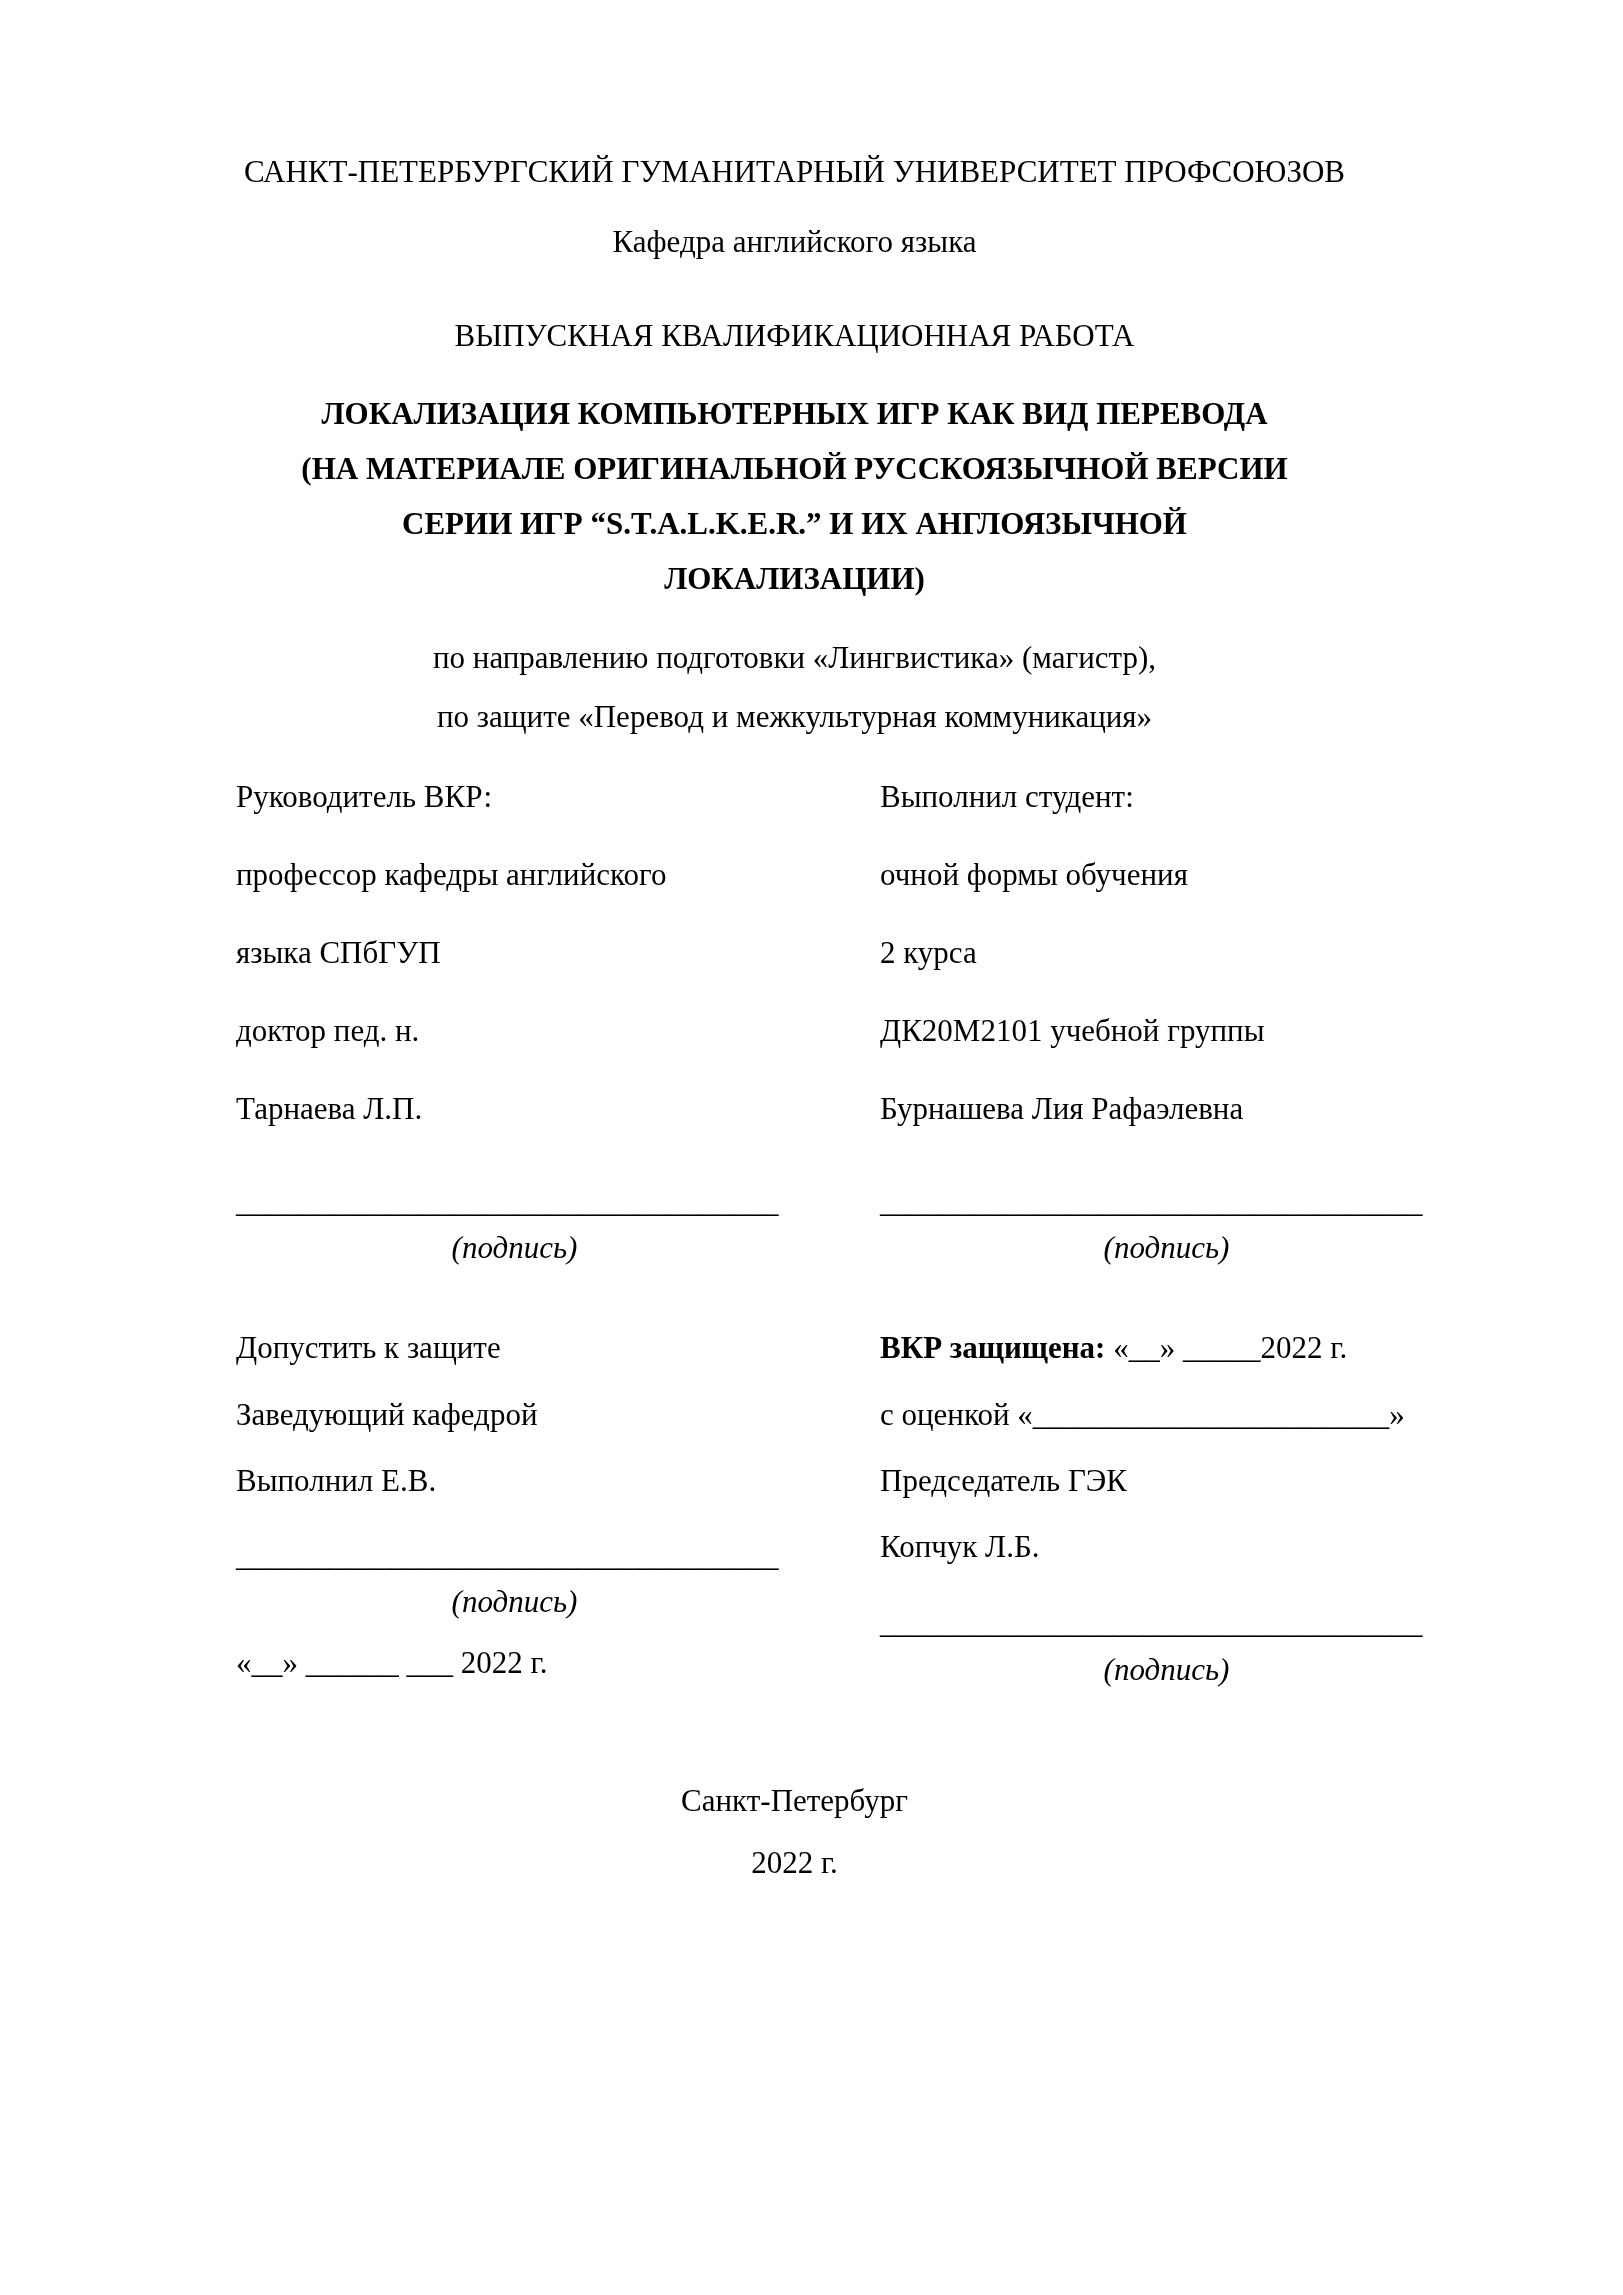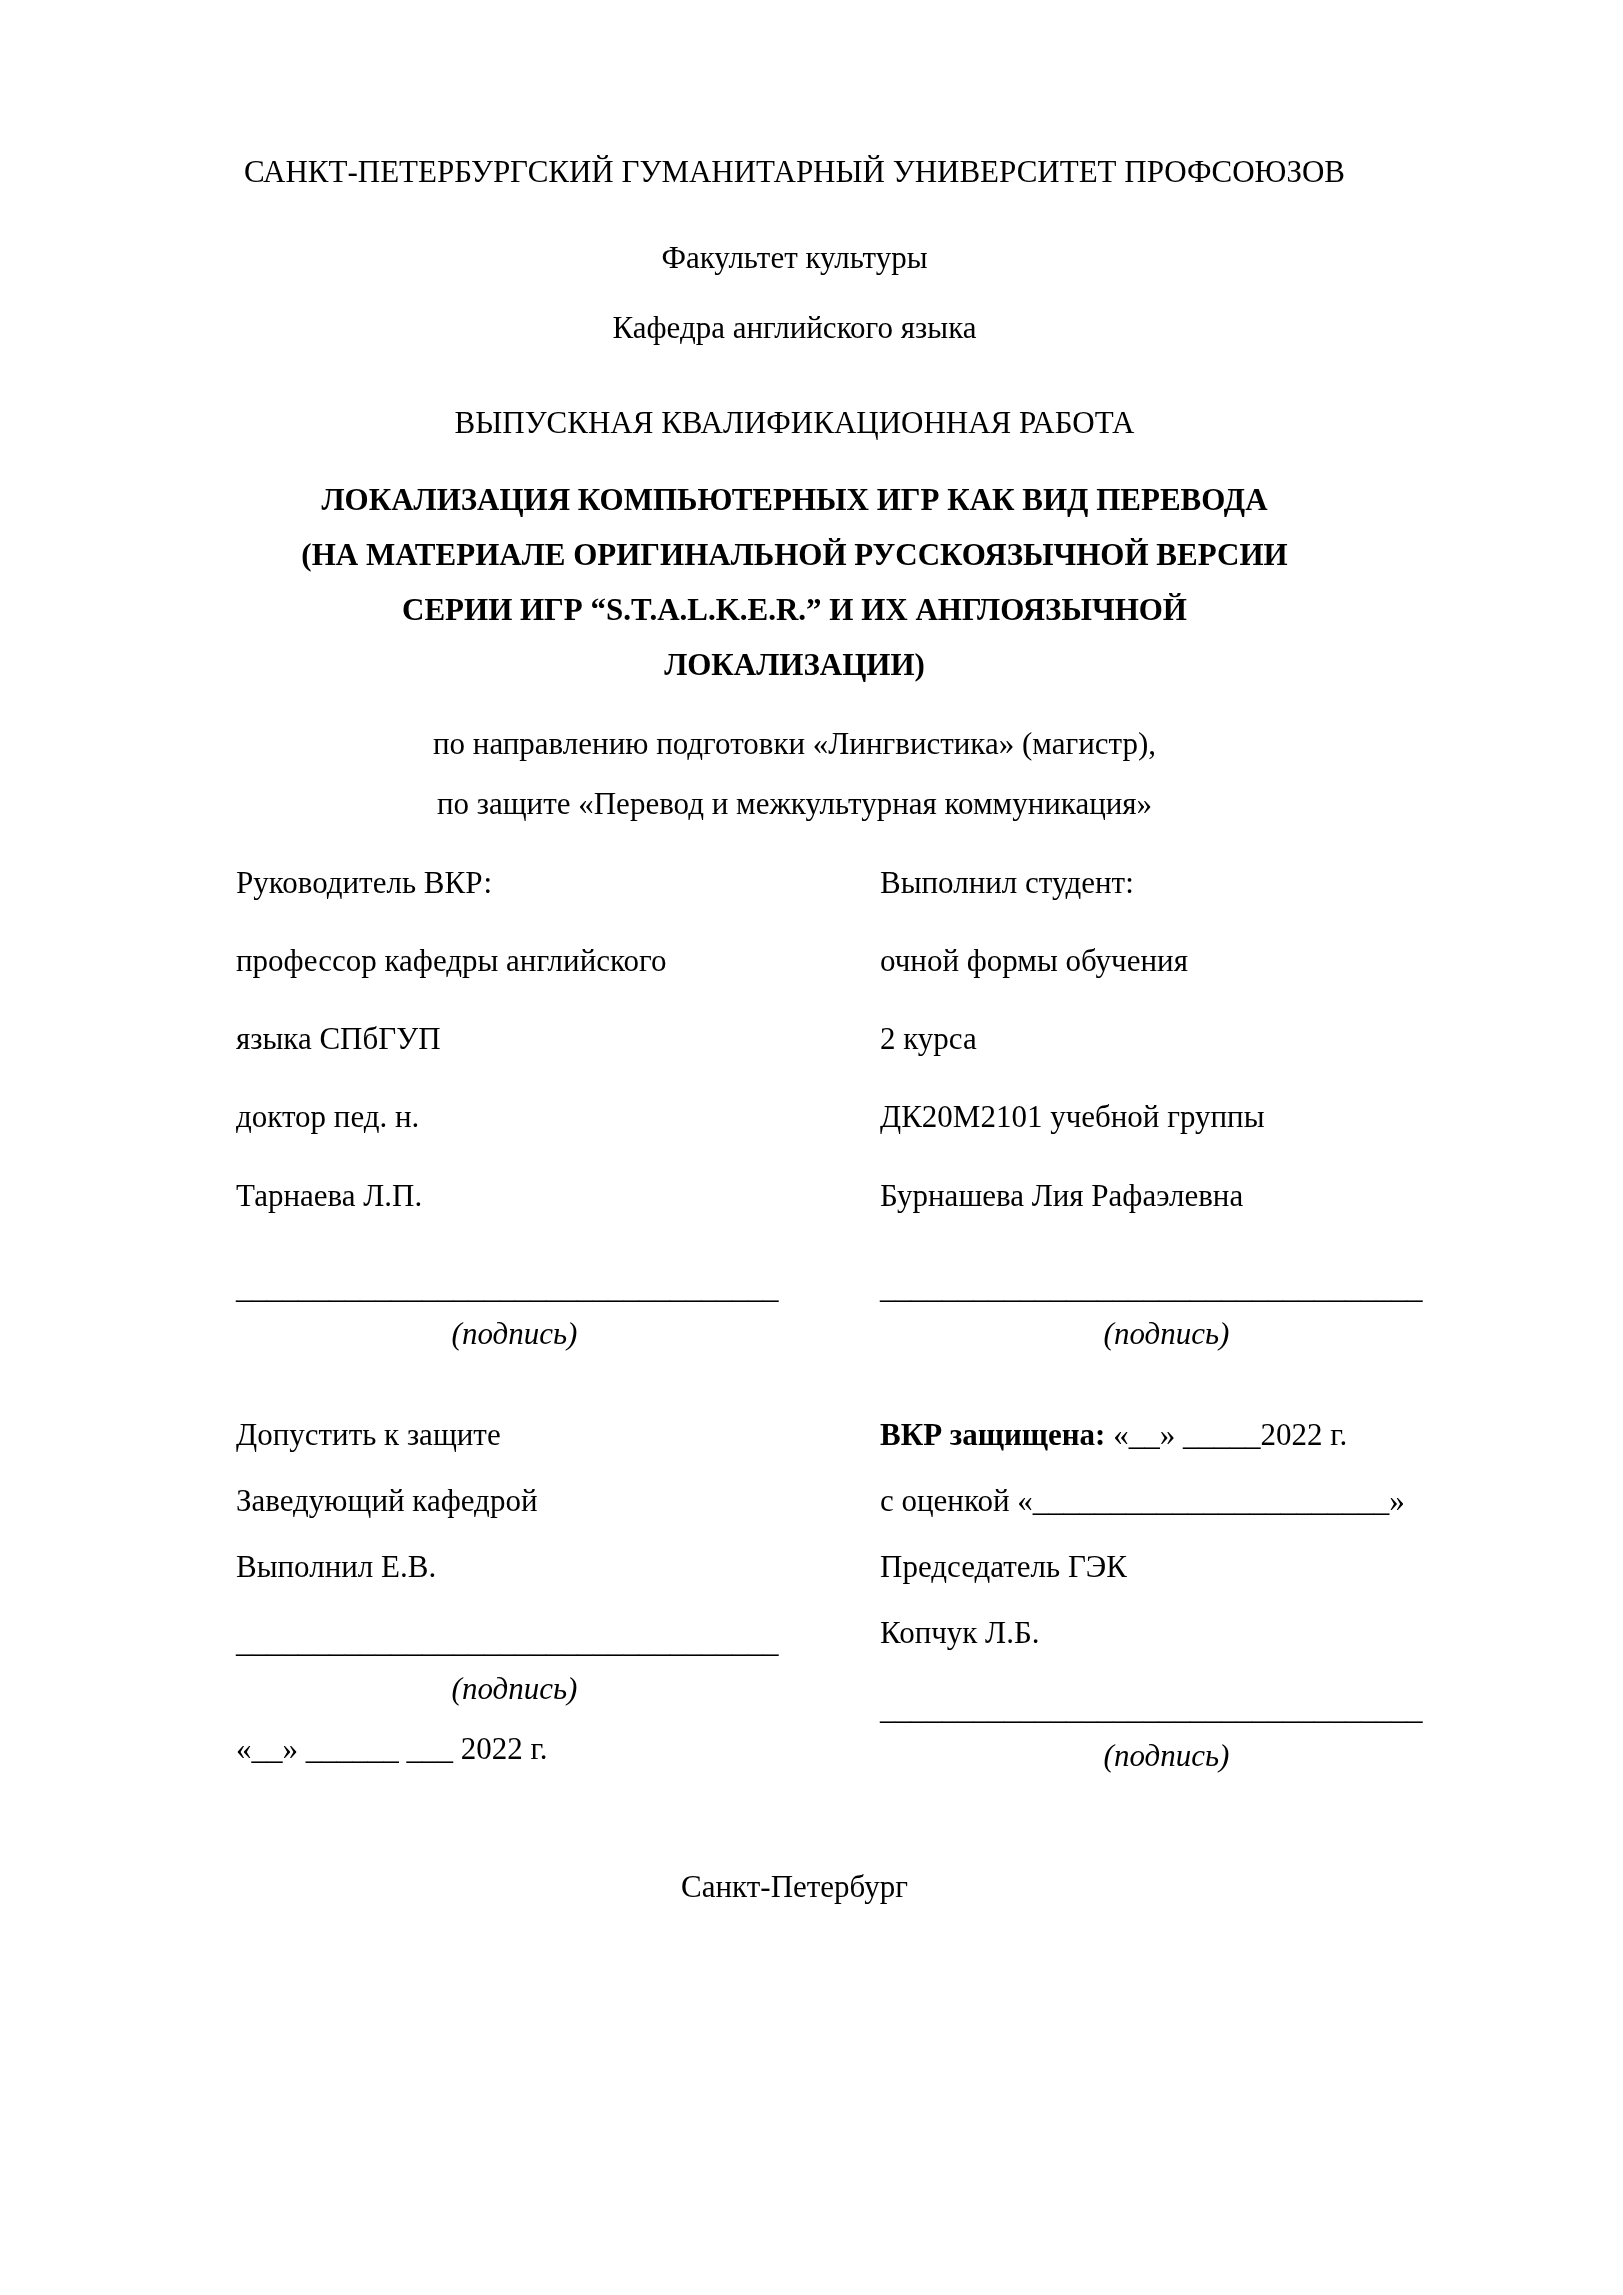--- a/index.html
+++ b/index.html
@@ -61,21 +61,20 @@
 
   .footer { margin-top: 94px; text-align: center; }
   .footer-year { margin-top: 25px; }
 </style>
 </head>
 <body>
 
 <div class="page">
 
   <p class="center uni">САНКТ-ПЕТЕРБУРГСКИЙ ГУМАНИТАРНЫЙ УНИВЕРСИТЕТ ПРОФСОЮЗОВ</p>
-  <p class="center faculty">Факультет культуры</p>
   <p class="center department">Кафедра английского языка</p>
 
   <p class="center work-type">ВЫПУСКНАЯ КВАЛИФИКАЦИОННАЯ РАБОТА</p>
 
   <div class="center thesis-title">
     <div>ЛОКАЛИЗАЦИЯ КОМПЬЮТЕРНЫХ ИГР КАК ВИД ПЕРЕВОДА</div>
     <div>(НА МАТЕРИАЛЕ ОРИГИНАЛЬНОЙ РУССКОЯЗЫЧНОЙ ВЕРСИИ</div>
     <div>СЕРИИ ИГР “S.T.A.L.K.E.R.” И ИХ АНГЛОЯЗЫЧНОЙ</div>
     <div>ЛОКАЛИЗАЦИИ)</div>
   </div>
@@ -130,16 +129,17 @@
           <div class="sig-line-3">___________________________________</div>
           <div class="sig-caption">(подпись)</div>
         </div>
       </div>
     </div>
 
   </div>
 
   <div class="footer">
     <div>Санкт-Петербург</div>
+    <div class="footer-year">2022 г.</div>
   </div>
 
 </div>
 
 
 </body></html>

